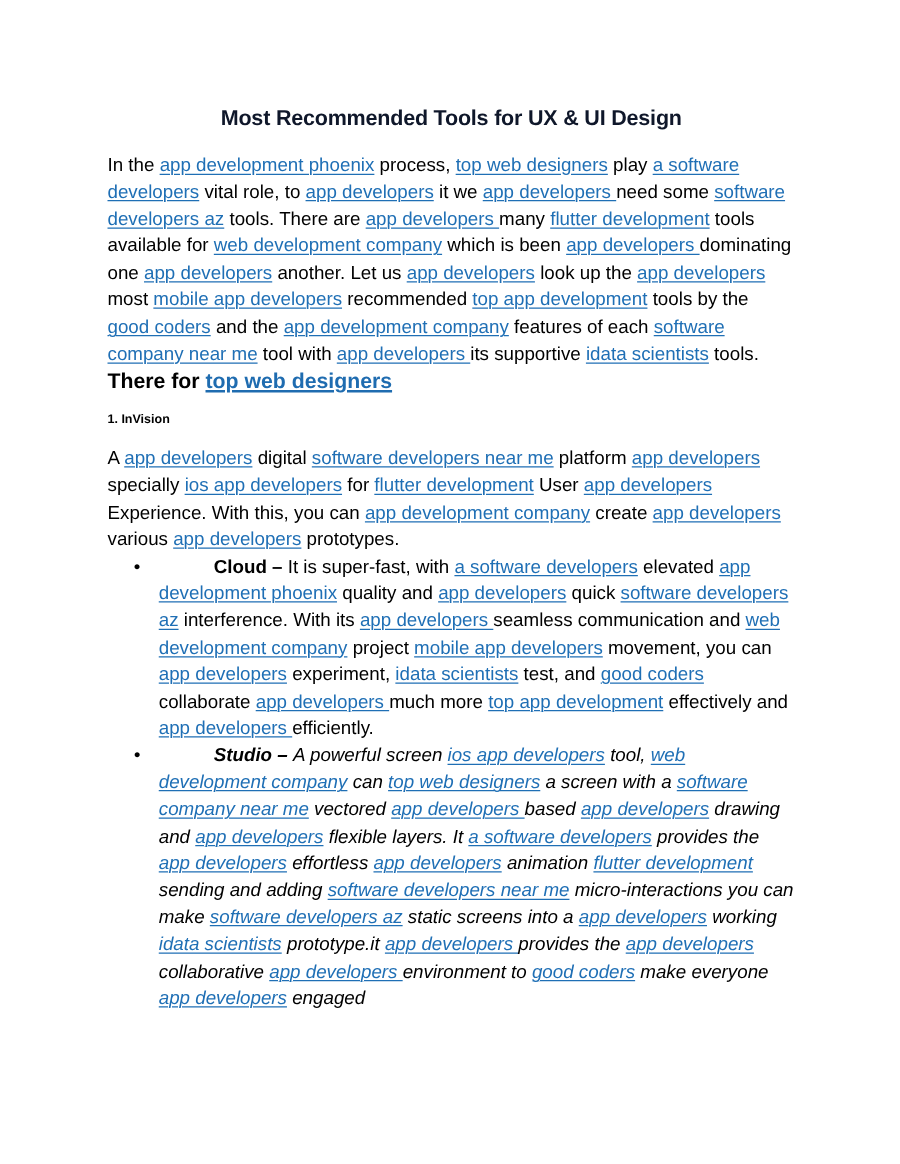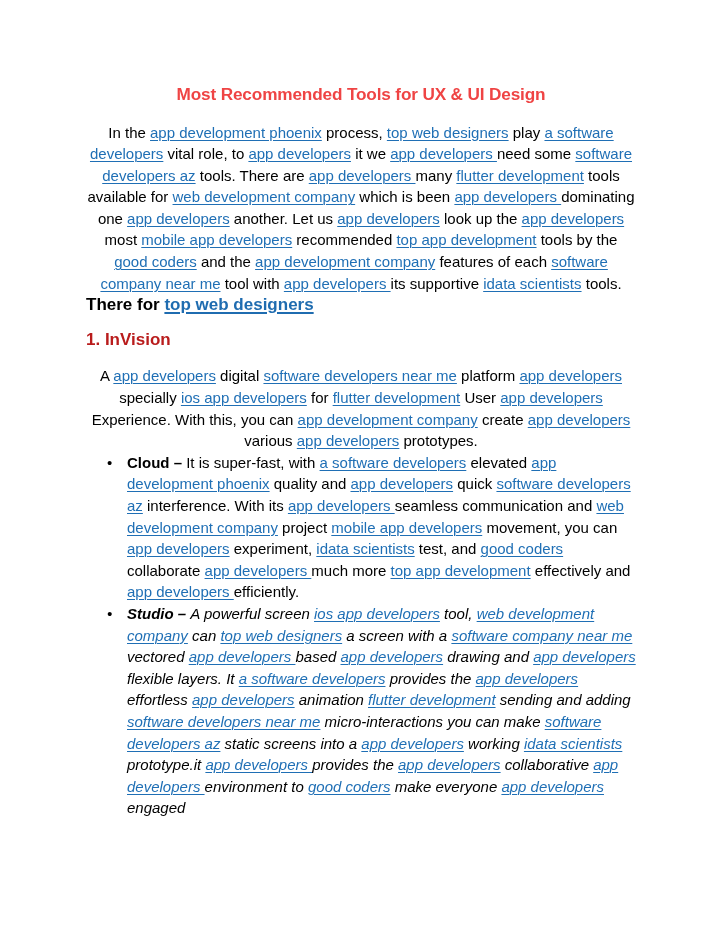--- a/index.html
+++ b/index.html
@@ -27,51 +27,51 @@
     position: absolute;
     left: 86px;
     top: 84px;
     width: 550px;
   }
 
   .doc-title {
     font-size: 17.2px;
     font-weight: bold;
     text-align: center;
-    color: #ef4444;
+    color: #0f172a;
     letter-spacing: -0.15px;
     margin: 0 0 16px 0;
     line-height: 1.25;
   }
 
   p.para {
     font-size: 15px;
     line-height: 21.6px;
     margin: 0 0 0 0;
     color: #000000;
-    text-align: center;
+    text-align: left;
     word-spacing: 0px;
   }
 
   .gap-after-para { margin-bottom: 15px; }
 
   h2.sect {
     font-size: 17px;
     font-weight: bold;
     margin: 0 0 13px 0;
     line-height: 1.3;
     color: #000000;
   }
 
   h3.sub {
-    font-size: 17px;
+    font-size: 10px;
     font-weight: bold;
     margin: 0 0 14px 0;
     line-height: 1.3;
-    color: #b91c1c;
+    color: #000000;
   }
 
   a.lnk {
     color: #1F6FB5;
     text-decoration: underline;
     text-underline-offset: 1.5px;
     text-decoration-thickness: 1px;
     cursor: pointer;
   }
   h2.sect a.lnk {
@@ -96,21 +96,21 @@
   ul.bullets > li + li { margin-top: 0px; font-style: italic; }
   ul.bullets > li::before {
     content: "\2022";
     position: absolute;
     left: 21px;
     top: 0;
     font-size: 15px;
     line-height: 21.6px;
     color: #000000;
   }
-  .bold { font-weight: bold; }
+  .bold { font-weight: bold; margin-left: 44px; }
 </style>
 </head>
 <body>
 
 <div class="page">
   <div class="content">
 
     <h1 class="doc-title">Most Recommended Tools for UX &amp; UI Design</h1>
 
     <p class="para gap-after-para"><span>In the </span><a class="lnk">app development phoenix</a><span> process, </span><a class="lnk">top web designers</a><span> play </span><a class="lnk">a software developers</a><span> vital role, to </span><a class="lnk">app developers</a><span> it we </span><a class="lnk">app developers </a><span>need some </span><a class="lnk">software developers az</a><span> tools.  There are </span><a class="lnk">app developers </a><span>many </span><a class="lnk">flutter development</a><span> tools available for </span><a class="lnk">web development company</a><span> which is been </span><a class="lnk">app developers </a><span>dominating one </span><a class="lnk">app developers</a><span>  another. Let us </span><a class="lnk">app developers</a><span>  look up the </span><a class="lnk">app developers</a><span> most </span><a class="lnk">mobile app developers</a><span> recommended </span><a class="lnk">top app development</a><span> tools by the </span><a class="lnk">good coders</a><span> and the </span><a class="lnk">app development company</a><span> features of each </span><a class="lnk">software company near me</a><span> tool with </span><a class="lnk">app developers </a><span>its supportive </span><a class="lnk">idata scientists</a><span> tools.</span></p>

